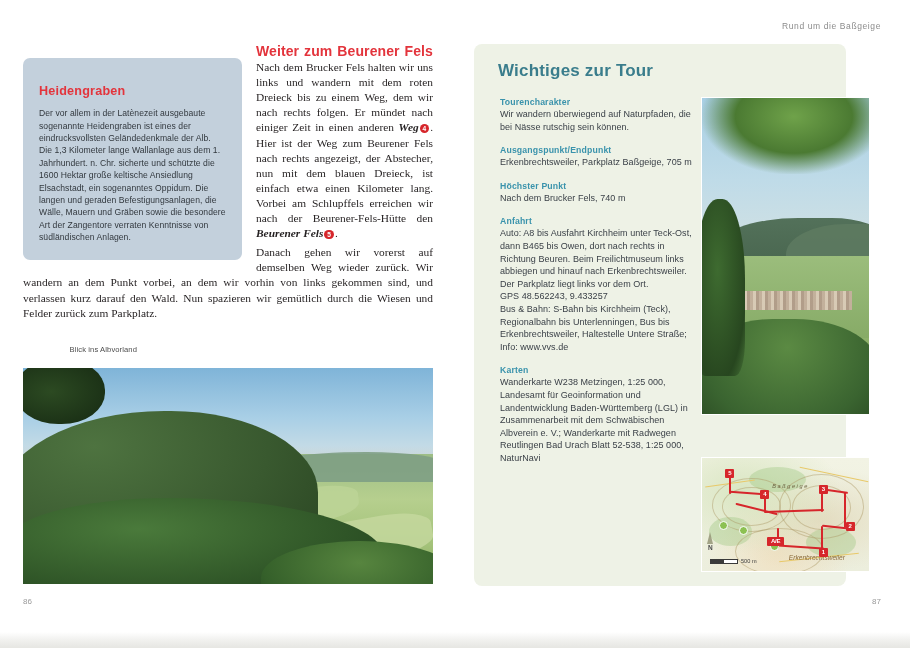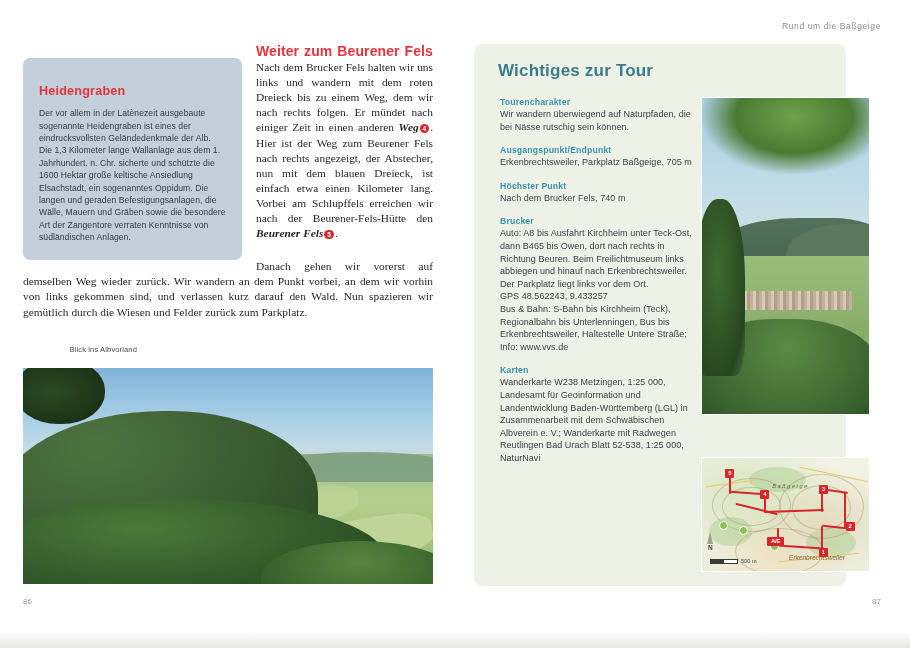--- a/index.html
+++ b/index.html
@@ -426,21 +426,21 @@
         <div class="heiden-box">
           <div class="heiden-title">Heidengraben</div>
           <p class="heiden-text">Der vor allem in der Latènezeit ausgebaute sogenannte Heidengraben ist eines der eindrucksvollsten Geländedenkmale der Alb. Die 1,3 Kilometer lange Wallanlage aus dem 1. Jahrhundert. n. Chr. sicherte und schützte die 1600 Hektar große keltische Ansiedlung Elsachstadt, ein sogenanntes Oppidum. Die langen und geraden Befestigungsanlagen, die Wälle, Mauern und Gräben sowie die besondere Art der Zangentore verraten Kenntnisse von südländischen Anlagen.</p>
         </div>
 
         <p>
           <span class="lead-label">Weiter zum Beurener Fels</span>
           <span>Nach dem Brucker Fels halten wir uns links und wandern mit dem roten Dreieck bis zu einem Weg, dem wir nach rechts folgen. Er mündet nach einiger Zeit in einen anderen </span><span class="bold-serif">Weg</span><span class="badge">4</span><span>. Hier ist der Weg zum Beurener Fels nach rechts angezeigt, der Abstecher, nun mit dem blauen Dreieck, ist einfach etwa einen Kilometer lang. Vorbei am Schlupffels erreichen wir nach der Beurener-Fels-Hütte den </span><span class="bold-serif">Beurener Fels</span><span class="badge">5</span><span>.</span>
         </p>
 
-        <p style="margin-top:18px;">Danach gehen wir vorerst auf demselben Weg wieder zurück. Wir wandern an dem Punkt vorbei, an dem wir vorhin von links gekommen sind, und verlassen kurz darauf den Wald. Nun spazieren wir gemütlich durch die Wiesen und Felder zurück zum Parkplatz.</p>
+        <p style="margin-top:4px;">Danach gehen wir vorerst auf demselben Weg wieder zurück. Wir wandern an dem Punkt vorbei, an dem wir vorhin von links gekommen sind, und verlassen kurz darauf den Wald. Nun spazieren wir gemütlich durch die Wiesen und Felder zurück zum Parkplatz.</p>
       </div>
     </div>
 
     <div class="photo-caption-left">Blick ins Albvorland</div>
 
     <div class="photo-left">
       <div class="sky"></div>
       <div class="haze"></div>
       <div class="valley"></div>
       <div class="ridge-far"></div>
@@ -473,21 +473,21 @@
           <p class="info-h">Ausgangspunkt/Endpunkt</p>
           <p class="info-p">Erkenbrechtsweiler, Parkplatz Baßgeige, 705 m</p>
         </div>
 
         <div class="info-block">
           <p class="info-h">Höchster Punkt</p>
           <p class="info-p">Nach dem Brucker Fels, 740 m</p>
         </div>
 
         <div class="info-block">
-          <p class="info-h">Brucker</p>
+          <p class="info-h">Anfahrt</p>
           <p class="info-p" style="white-space:pre-line;">Auto: A8 bis Ausfahrt Kirchheim unter Teck-Ost, dann B465 bis Owen, dort nach rechts in Richtung Beuren. Beim Freilichtmuseum links abbiegen und hinauf nach Erkenbrechtsweiler. Der Parkplatz liegt links vor dem Ort.
 GPS 48.562243, 9.433257
 Bus &amp; Bahn: S-Bahn bis Kirchheim (Teck), Regionalbahn bis Unterlenningen, Bus bis Erkenbrechtsweiler, Haltestelle Untere Straße; Info: www.vvs.de</p>
         </div>
 
 
         <div class="info-block">
           <p class="info-h">Karten</p>
           <p class="info-p">Wanderkarte W238 Metzingen, 1:25 000, Landesamt für Geoinformation und Landentwicklung Baden-Württemberg (LGL) in Zusammenarbeit mit dem Schwäbischen Albverein e. V.; Wanderkarte mit Radwegen Reutlingen Bad Urach Blatt 52-538, 1:25 000, NaturNavi</p>
         </div>

